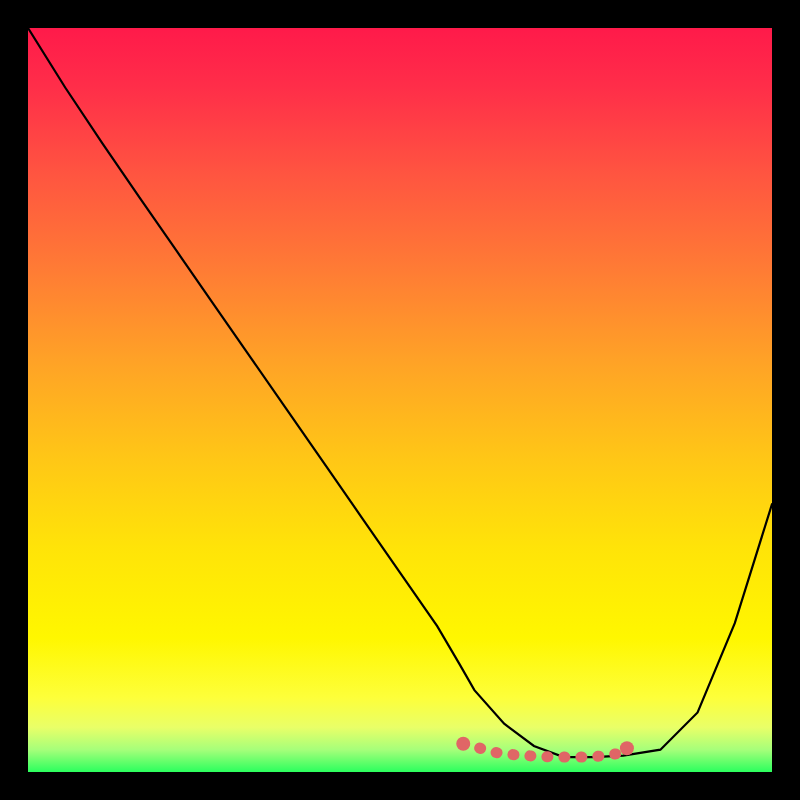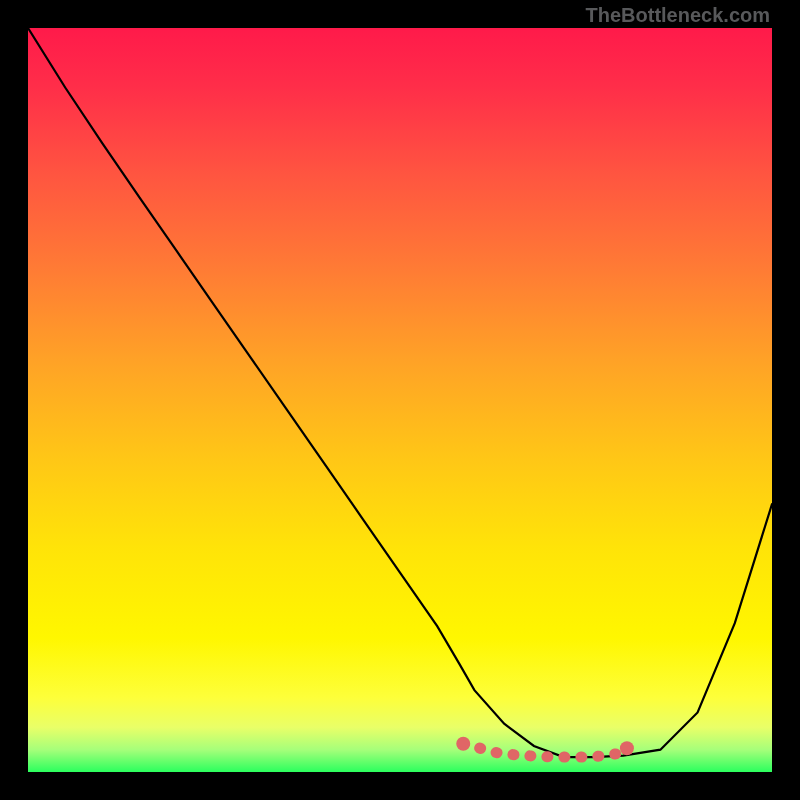--- a/index.html
+++ b/index.html
@@ -48,21 +48,20 @@
   }
   svg.curve {
     position: absolute;
     inset: 0;
   }
 </style>
 </head>
 <body>
 
 <div class="frame">
-  <div class="watermark">TheBottleneck.com</div>
   <div class="plot-area">
     <div class="gradient-bg"></div>
     <svg class="curve" viewBox="0 0 744 744" preserveAspectRatio="none">
       <g id="curve-group">
           <path d="M0.00 0.00 L37.20 59.52 L74.40 115.32 L111.60 169.63 L148.80 223.20 L186.00 276.77 L223.20 330.34 L260.40 383.90 L297.60 437.47 L334.80 491.04 L372.00 544.61 L409.20 598.18 L431.52 636.12 L446.40 662.16 L476.16 695.64 L505.92 717.96 L535.68 729.12 L565.44 729.12 L595.20 727.63 L632.40 721.68 L669.60 684.48 L706.80 595.20 L744.00 476.16" fill="none" stroke="#000000" stroke-width="2.2" stroke-linecap="round"></path>
         </g>
       <g id="dots-group">
           <path d="M435.24 715.73 L468.72 724.66 L487.32 726.89 L509.64 728.38 L531.96 729.12 L554.28 729.12 L569.16 728.38 L591.48 725.40 L598.92 720.19" fill="none" stroke="#e06666" stroke-width="11" stroke-linecap="round" stroke-dasharray="1 16"></path>
           <circle cx="435.24" cy="715.73" r="7" fill="#e06666"></circle>
           <circle cx="598.92" cy="720.19" r="7" fill="#e06666"></circle>

